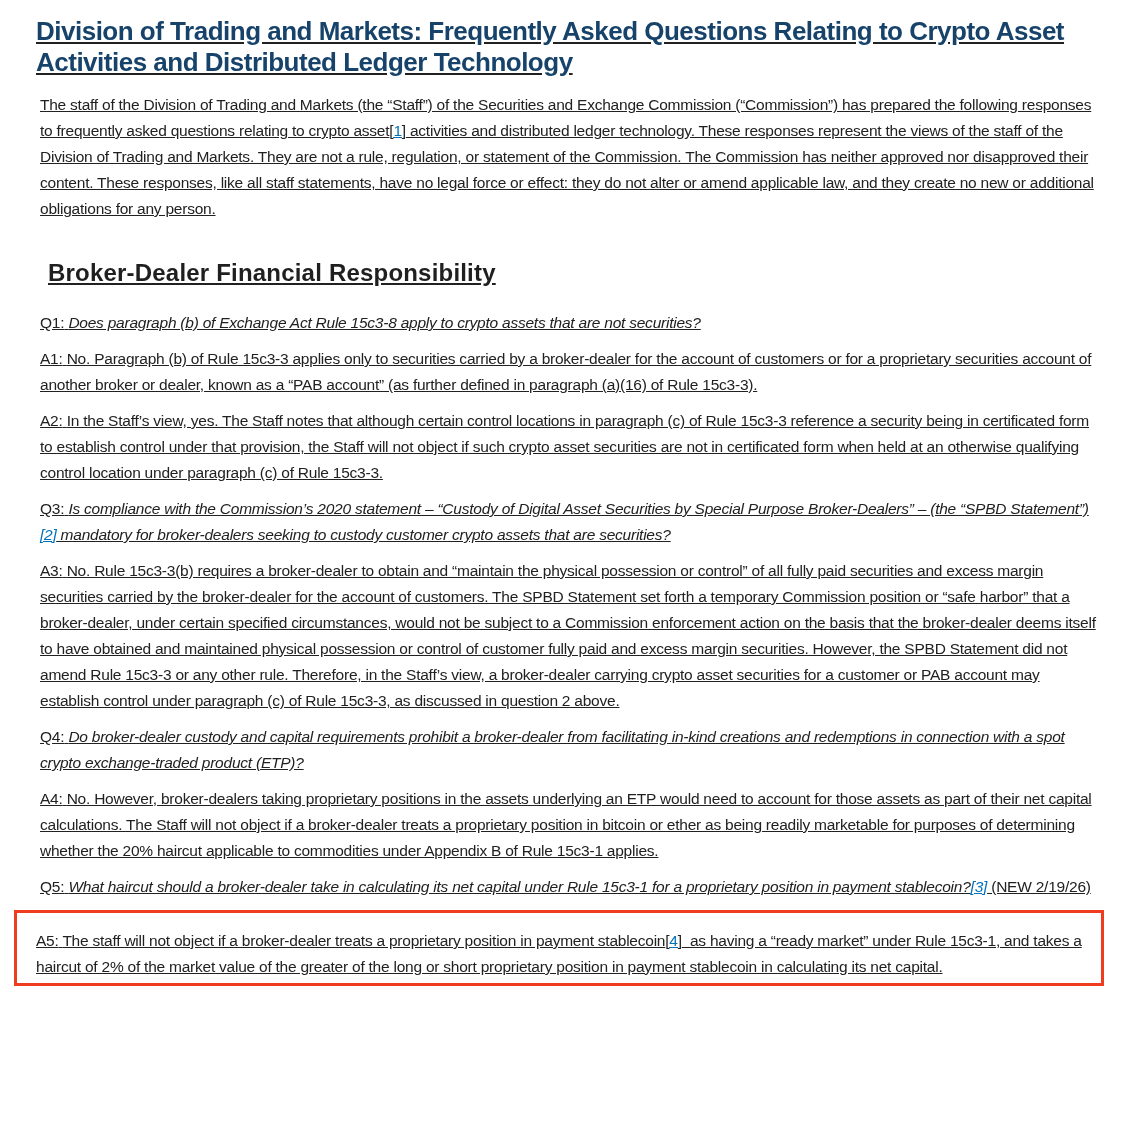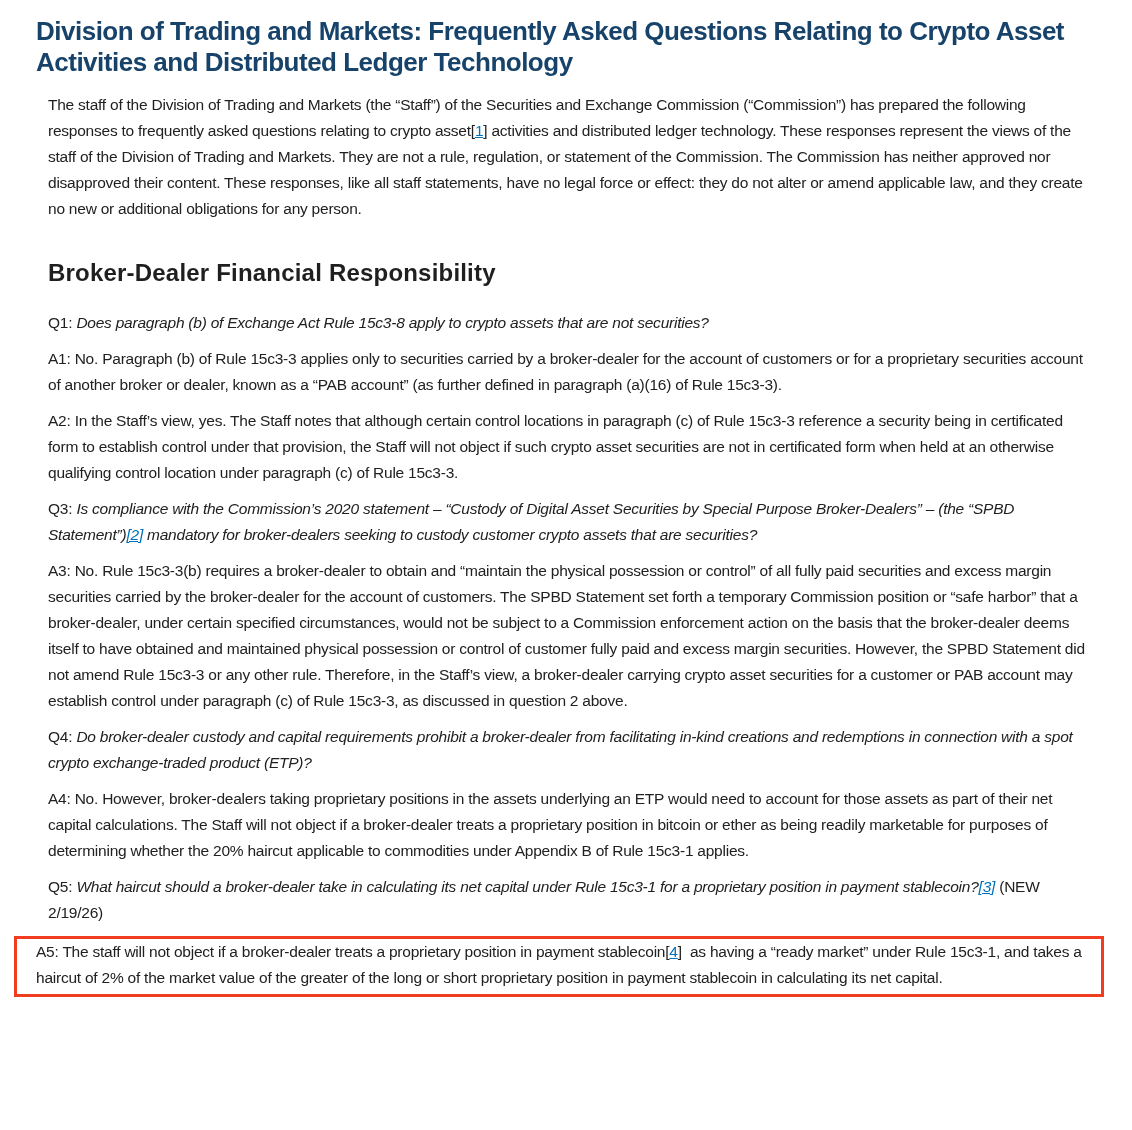--- a/index.html
+++ b/index.html
@@ -6,20 +6,21 @@
   html, body { margin: 0; padding: 0; background: #ffffff; }
   body {
     font-family: "Liberation Sans", sans-serif;
     color: #212121;
     width: 1132px;
   }
   .page {
     width: 1132px;
     min-height: 1130px;
     padding: 16px 36px 10px 36px;
+    text-decoration: underline;
   }
   h1.page-title {
     color: #17436b;
     font-size: 26px;
     line-height: 31px;
     font-weight: 700;
     letter-spacing: -0.5px;
     margin: 0 0 14px 0;
   }
   h2.section-heading {
@@ -27,35 +28,35 @@
     font-size: 24px;
     line-height: 30px;
     font-weight: 700;
     letter-spacing: 0.2px;
     margin: 36px 0 22px 12px;
   }
   p {
     font-size: 15.5px;
     line-height: 26px;
     letter-spacing: -0.015em;
-    margin: 0 0 10px 12px;
+    margin: 0 0 10px 4px;
   }
   .question em { font-style: italic; }
   .qlabel, .alabel { font-style: normal; }
   a.link {
     color: #0071bc;
     text-decoration: underline;
     cursor: pointer;
   }
   a.link.italic { font-style: italic; }
   .fn { white-space: nowrap; }
   .highlight-box {
     border: 3px solid #f03d20;
     margin: 6px -8px 0 -22px;
-    padding: 0 8px 3px 19px;
+    padding: 15px 8px 3px 19px;
   }
   .highlight-box p { margin: 0; }
 </style>
 </head>
 <body>
 
 <main class="page">
 
   <h1 class="page-title">Division of Trading and Markets: Frequently Asked Questions Relating to Crypto Asset Activities and Distributed Ledger Technology</h1>
 

